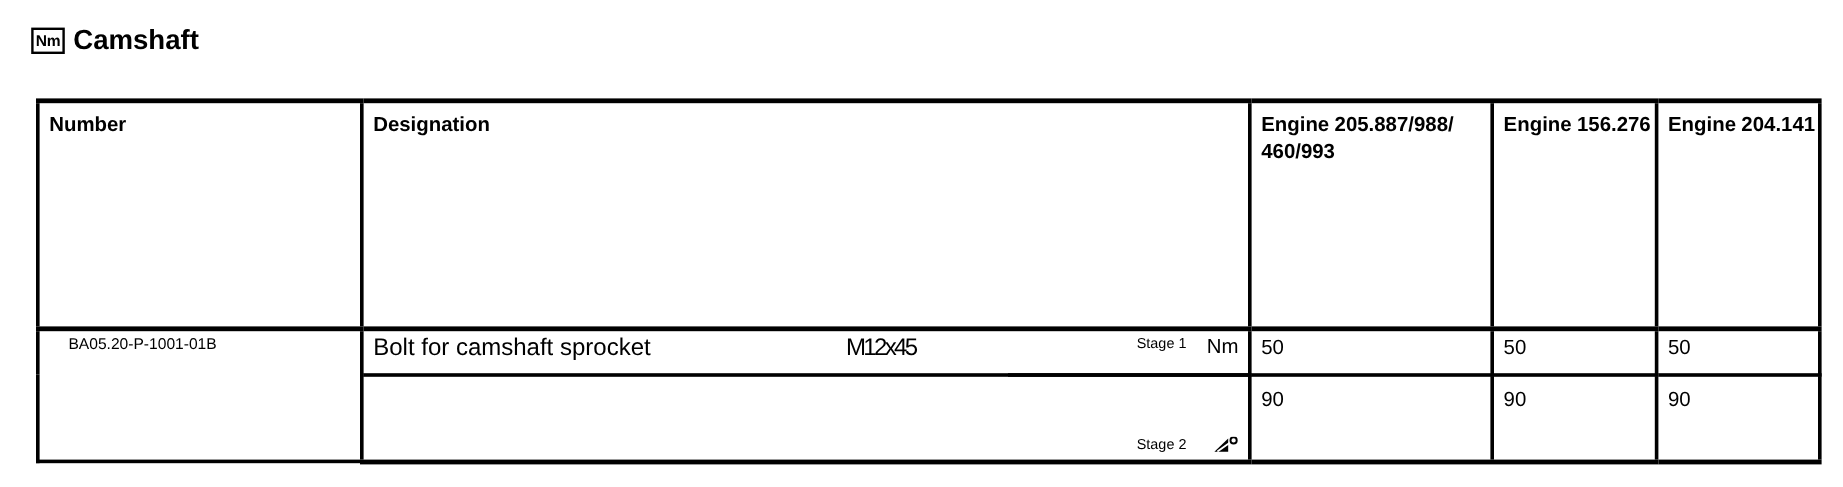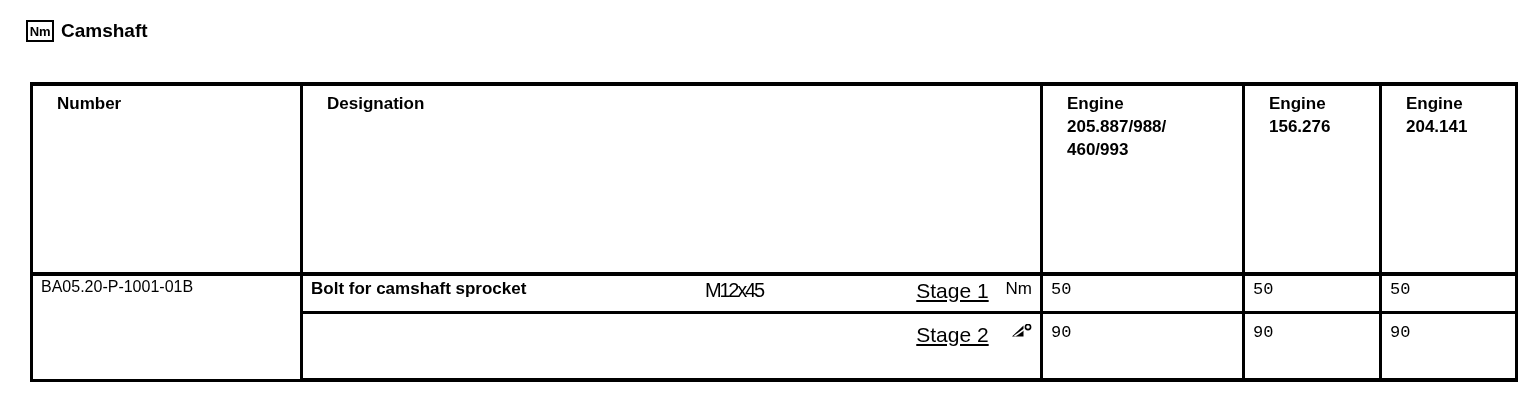--- a/index.html
+++ b/index.html
@@ -32,21 +32,21 @@
     width: 28px;
     height: 22px;
     border: 2px solid #000;
     font-size: 13px;
     font-weight: bold;
     line-height: 1;
     letter-spacing: -0.3px;
     box-sizing: border-box;
   }
   .title-text {
-    font-size: 19px;
+    font-size: 23px;
     font-weight: bold;
     letter-spacing: 0px;
     white-space: nowrap;
   }
 
   
   .torque-table {
     position: absolute;
     left: 30px;
     top: 82px;
@@ -82,55 +82,54 @@
     border-top: 4px solid #000;
     border-bottom: 4px solid #000;
     height: 190px;
     padding: 6px 0 0 8px;
   }
   .hdr-label {
     font-size: 17px;
     font-weight: bold;
     line-height: 23px;
     white-space: nowrap;
-    margin-left: 16px;
   }
 
   
   .body-row-1 .cell { height: 38px; }
   .body-row-2 .cell { height: 68px; }
 
   .body-row-1 .cell { border-bottom: 3px solid #000; }
   .body-row-2 .cell { border-bottom: 4px solid #000; }
 
   .cell-pad { padding: 3px 0 0 8px; }
 
   .val-text {
     font-size: 17px;
     line-height: 22px;
     white-space: nowrap;
-    font-family: Liberation Mono, monospace;
   }
   .partnum {
-    font-size: 16px;
+    font-size: 13px;
     line-height: 20px;
     white-space: nowrap;
     display: block;
     margin-top: -2px;
+    margin-left: 16px;
   }
 
   
   .desig-flow {
     display: flex;
     align-items: flex-start;
     padding: 3px 0 0 0;
   }
-  .desig-name  { width: 400px; padding-left: 8px; font-size: 17px; white-space: nowrap; font-weight: bold; }
+  .desig-name  { width: 400px; padding-left: 8px; font-size: 20px; white-space: nowrap; }
   .desig-size  { width: 170px; font-size: 20px; white-space: nowrap; }
-  .desig-stage { width: 118px; text-align: right; font-size: 21px; white-space: nowrap; text-decoration: underline; }
+  .desig-stage { width: 118px; text-align: right; font-size: 12px; white-space: nowrap; }
   .desig-unit  { width: 44px;  text-align: right; padding-right: 8px; font-size: 17px; white-space: nowrap; }
 
   .size-x { letter-spacing: -2.2px; }
 
   
   .angle-sym {
     display: inline-block;
     position: relative;
     width: 21px;
     height: 16px;
@@ -140,21 +139,21 @@
 
   
   .stage-rule {
     position: absolute;
     left: 537px;
     top: -3px;
     width: 203px;
     height: 3px;
     background: #000;
   }
-  .desig-stage2 { padding-top: 9px; }
+  .desig-stage2 { padding-top: 9px; margin-top: 40px; }
 </style>
 </head>
 <body>
 
 <div class="title-row">
   <span class="nm-badge">Nm</span>
   <span class="title-text">Camshaft</span>
 </div>
 
 <table class="torque-table">

